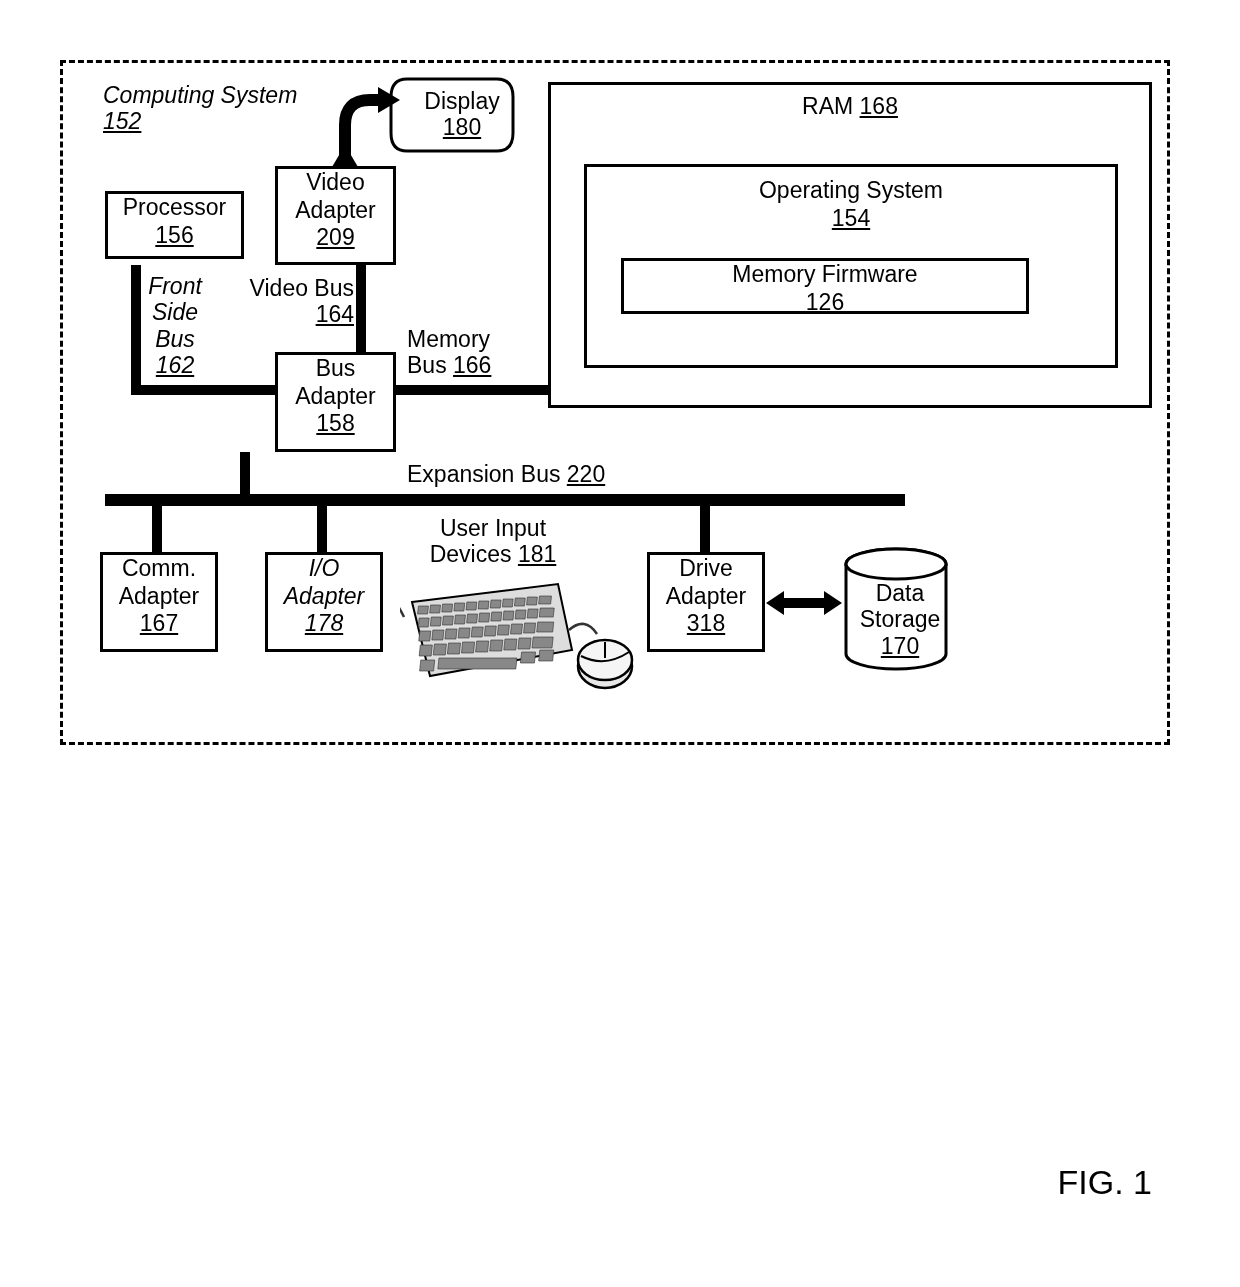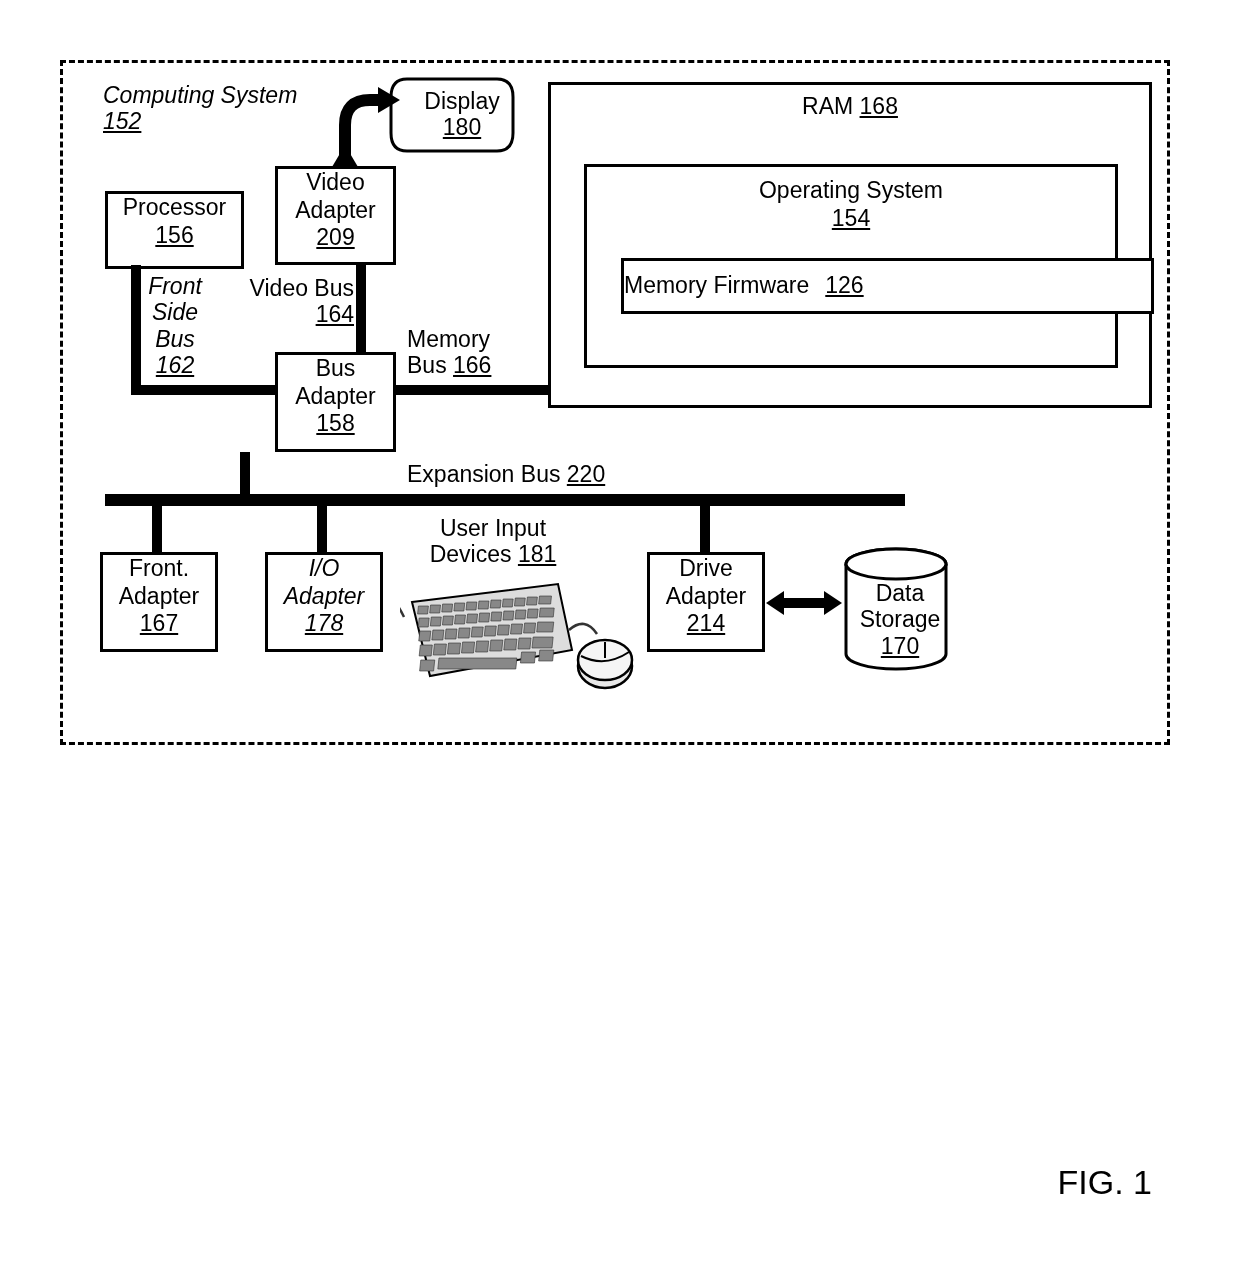--- a/index.html
+++ b/index.html
@@ -74,21 +74,21 @@
 <div class="label" style="left:389px; top:88px; width:126px;padding-left:20px;">
   <span>Display</span><br>
   <span class="ul">180</span>
 </div>
 <svg class="icon" style="left:330px; top:85px; width:70px; height:82px;" viewBox="0 0 70 82">
   <path d="M15 82 L15 40 Q15 15 40 15 L52 15" fill="none" stroke="#000" stroke-width="12" stroke-linecap="butt"></path>
   <polygon points="48,2 70,15 48,28" fill="#000"></polygon>
   <polygon points="2,78 15,56 28,78" fill="#000" transform="translate(0,4)"></polygon>
 </svg>
 
-<div class="block" style="left:105px; top:191px; width:139px; height:78px;">
+<div class="block" style="left:105px; top:191px; width:139px; height:68px;">
   <span>Processor</span>
   <span class="ul">156</span>
 </div>
 
 <div class="block" style="left:275px; top:166px; width:121px; height:99px;">
   <span>Video</span>
   <span>Adapter</span>
   <span class="ul">209</span>
 </div>
 
@@ -98,21 +98,21 @@
     <span> </span>
     <span class="ul">168</span>
   </div>
 </div>
 
 <div class="block" style="left:584px; top:164px; width:534px; height:204px; justify-content:flex-start; padding-top:10px;">
   <span>Operating System</span>
   <span class="ul">154</span>
 </div>
 
-<div class="block" style="left:621px; top:258px; width:533px; height:56px; flex-direction:row; gap:16px;">
+<div class="block" style="left:621px; top:258px; width:408px; height:56px; flex-direction:column; gap:0;">
   <span>Memory Firmware</span>
   <span class="ul">126</span>
 </div>
 
 <div class="block" style="left:275px; top:352px; width:121px; height:100px;">
   <span>Bus</span>
   <span>Adapter</span>
   <span class="ul">158</span>
 </div>
 
@@ -150,35 +150,35 @@
 
 <div class="bus" style="left:105px; top:494px; width:800px; height:12px;"></div>
 
 <div class="bus" style="left:240px; top:452px; width:10px; height:48px;"></div>
 
 <div class="bus" style="left:152px; top:504px; width:10px; height:49px;"></div>
 <div class="bus" style="left:317px; top:504px; width:10px; height:49px;"></div>
 <div class="bus" style="left:700px; top:504px; width:10px; height:49px;"></div>
 
 <div class="block" style="left:100px; top:552px; width:118px; height:100px;">
-  <span>Front.</span>
+  <span>Comm.</span>
   <span>Adapter</span>
   <span class="ul">167</span>
 </div>
 
 <div class="block" style="left:265px; top:552px; width:118px; height:100px;font-style:italic;">
   <span>I/O</span>
   <span>Adapter</span>
   <span class="ul">178</span>
 </div>
 
 <div class="block" style="left:647px; top:552px; width:118px; height:100px;">
   <span>Drive</span>
   <span>Adapter</span>
-  <span class="ul">214</span>
+  <span class="ul">318</span>
 </div>
 
 <div class="label" style="left:413px; top:515px; width:160px;">
   <span>User Input</span><br>
   <span>Devices</span>
   <span> </span>
   <span class="ul">181</span>
 </div>
 
 <svg class="icon" style="left:400px; top:572px; width:190px; height:110px;" viewBox="0 0 190 110">

